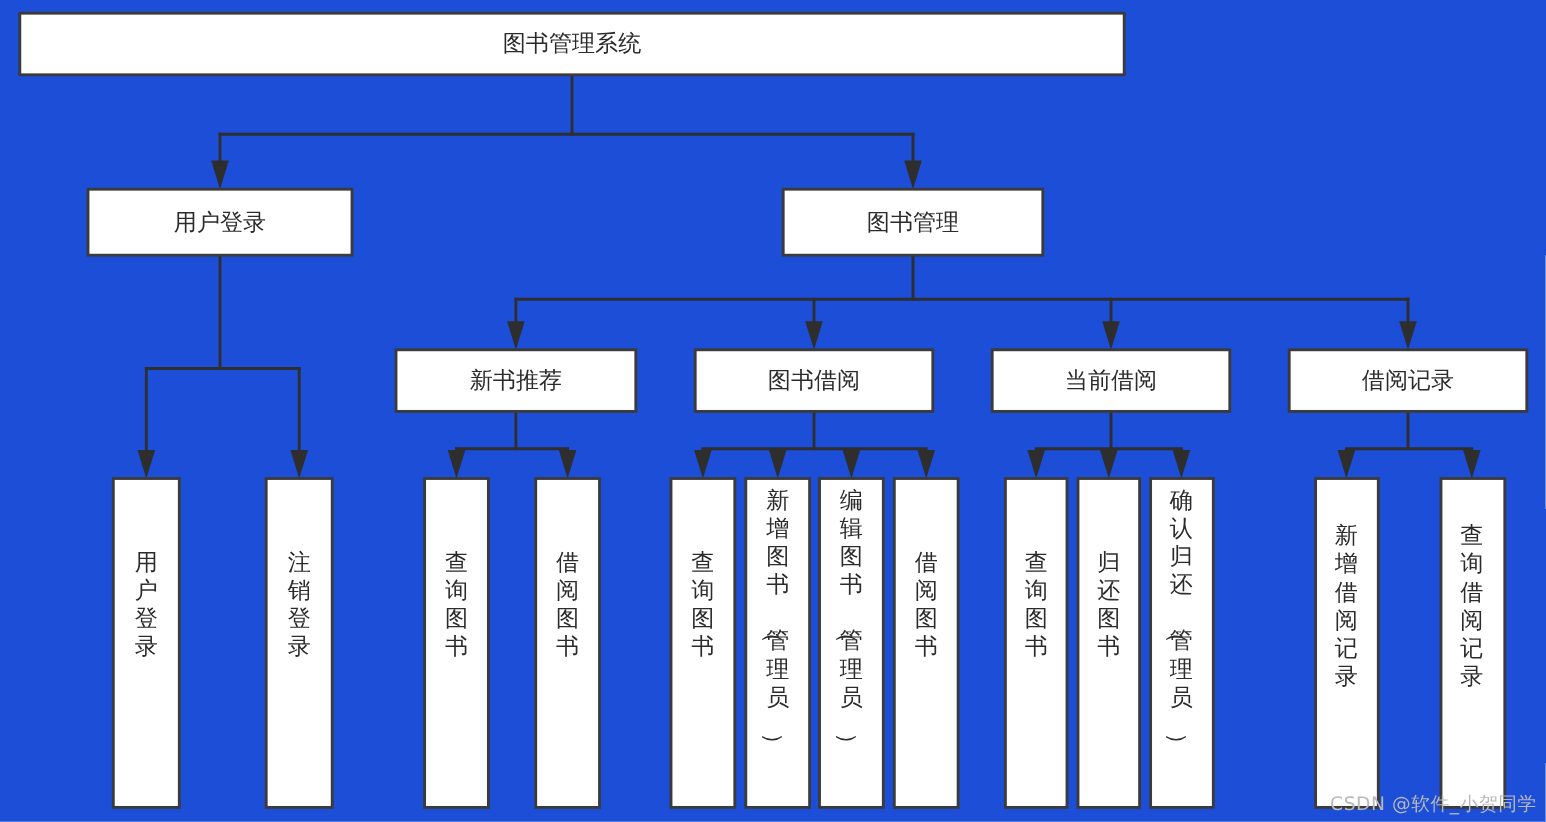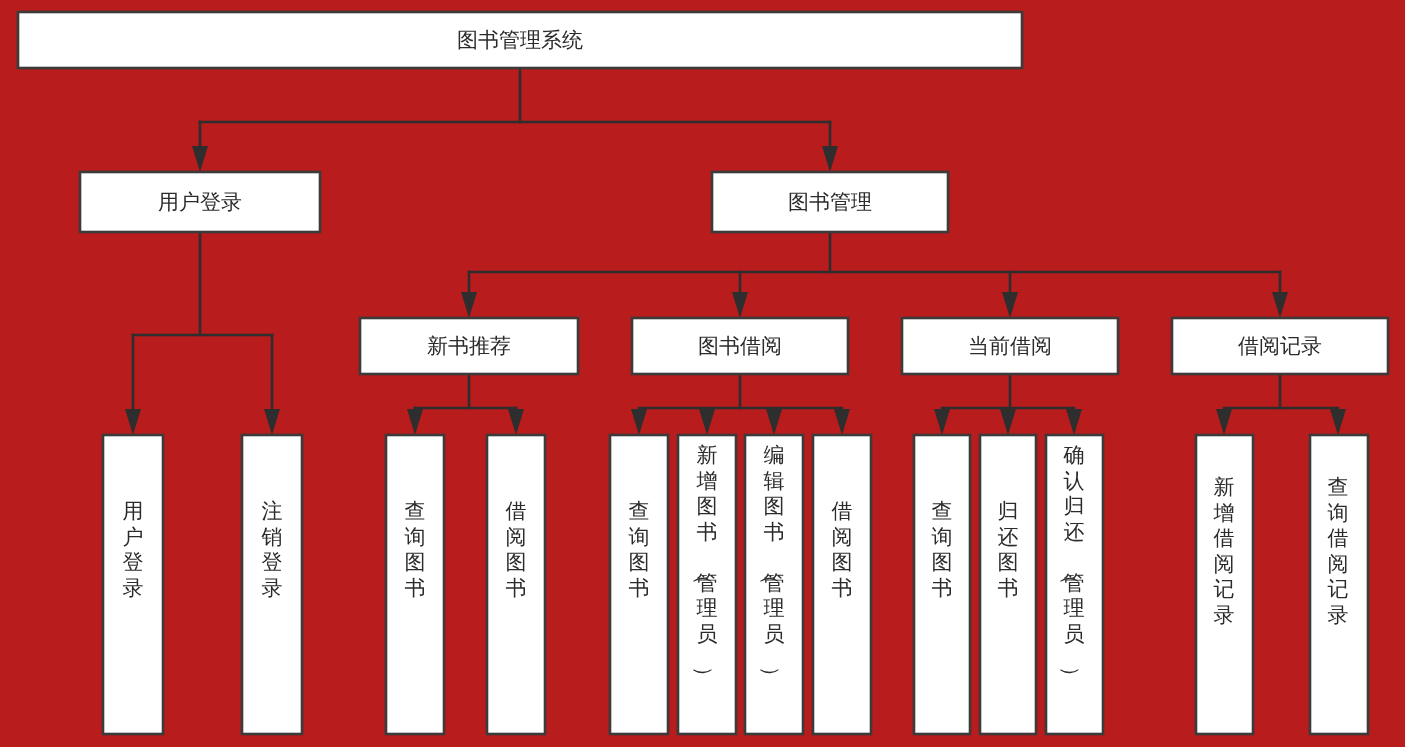--- a/index.html
+++ b/index.html
@@ -10,21 +10,21 @@
   body {
     width: 1405px;
     height: 747px;
     font-family: "DejaVu Sans", "Liberation Sans", sans-serif;
     overflow: hidden;
   }
   #diagram-root {
     position: relative;
     width: 1405px;
     height: 747px;
-    background: #b91c1c;
+    background: #1d4ed8;
   }
   svg.flow {
     position: absolute;
     left: 0;
     top: 0;
     width: 1405px;
     height: 747px;
   }
   .node-box {
     fill: #ffffff;
@@ -219,14 +219,15 @@
       <rect class="node-box" x="1196" y="435" width="57" height="299"></rect>
       <text class="node-label-v" x="1224" y="494"><tspan x="1224" dy="0">新</tspan><tspan x="1224" dy="25.5">增</tspan><tspan x="1224" dy="25.5">借</tspan><tspan x="1224" dy="25.5">阅</tspan><tspan x="1224" dy="25.5">记</tspan><tspan x="1224" dy="25.5">录</tspan></text>
     </g>
     <g>
       <rect class="node-box" x="1310" y="435" width="58" height="299"></rect>
       <text class="node-label-v" x="1338" y="494"><tspan x="1338" dy="0">查</tspan><tspan x="1338" dy="25.5">询</tspan><tspan x="1338" dy="25.5">借</tspan><tspan x="1338" dy="25.5">阅</tspan><tspan x="1338" dy="25.5">记</tspan><tspan x="1338" dy="25.5">录</tspan></text>
     </g>
 
   </svg>
 
+  <div class="watermark">CSDN @软件_小贺同学</div>
 
 </div>
 
 </body></html>

